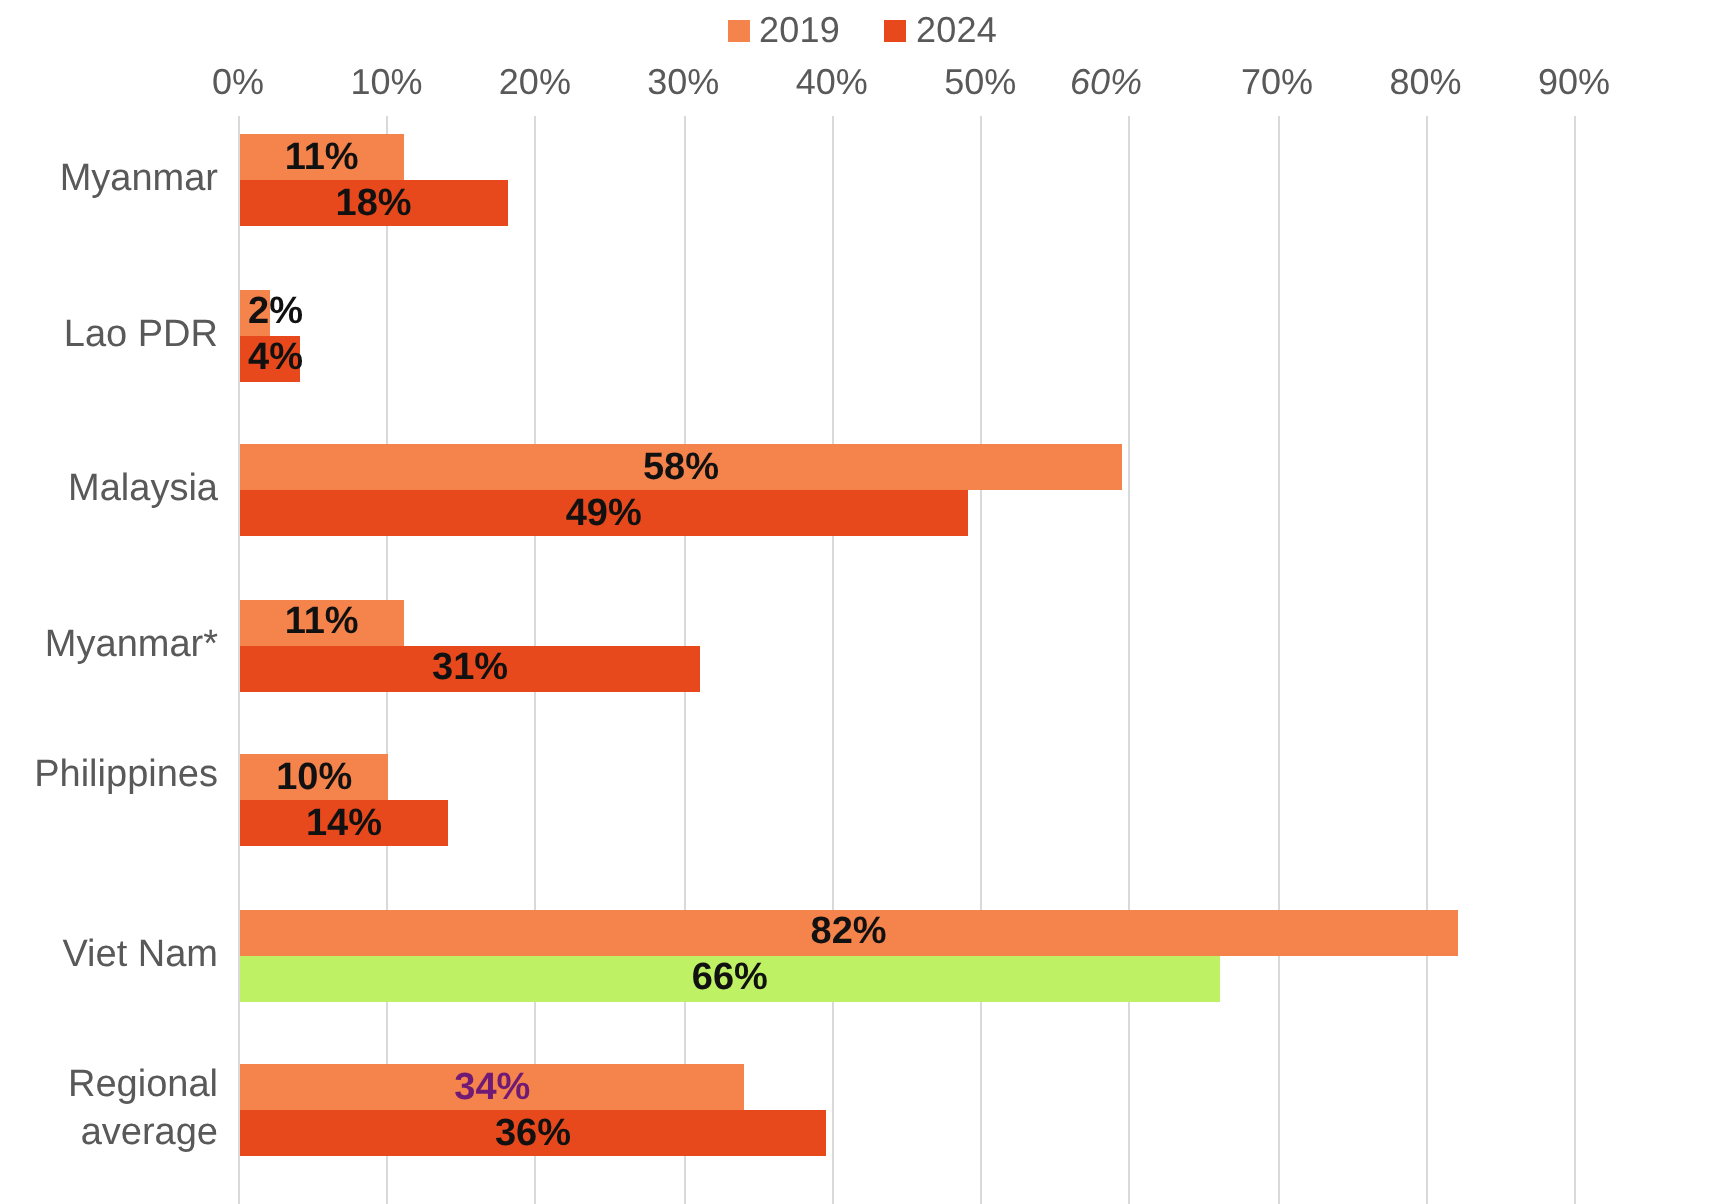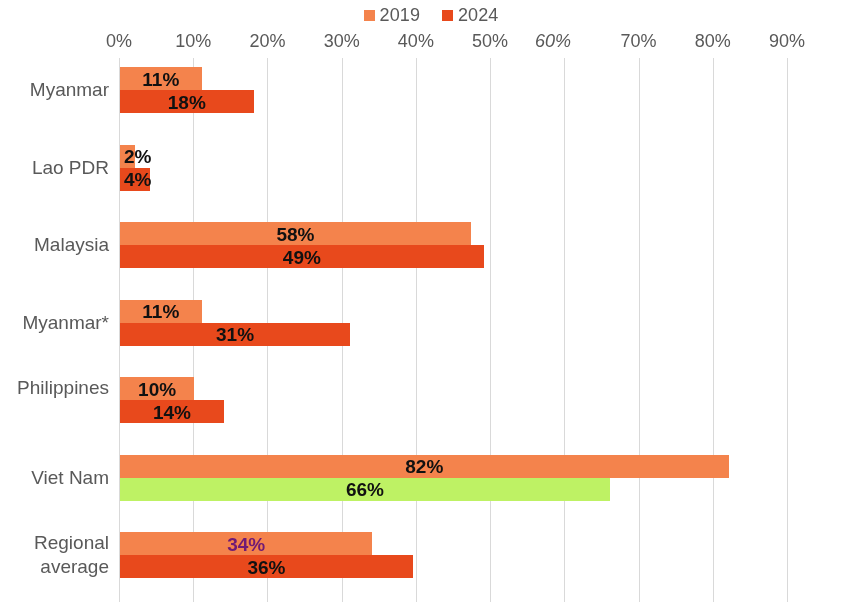--- a/index.html
+++ b/index.html
@@ -186,21 +186,21 @@
       </div>
       <div class="bar" style="left: 1px; top: 32px; width: 133.6px; background: rgb(232, 73, 28);">
         <span class="bar-label inside" style="color: rgb(17, 17, 17);">18%</span>
       </div>
       <div class="bar" style="left: 1px; top: 86.5px; width: 14.8444px; background: rgb(244, 131, 76);">
         <span class="bar-label edge" style="color: rgb(17, 17, 17);">2%</span>
       </div>
       <div class="bar" style="left: 1px; top: 109.5px; width: 29.6889px; background: rgb(232, 73, 28);">
         <span class="bar-label edge" style="color: rgb(17, 17, 17);">4%</span>
       </div>
-      <div class="bar" style="left: 1px; top: 164px; width: 351px; background: rgb(244, 131, 76);">
+      <div class="bar" style="left: 1px; top: 164px; width: 441px; background: rgb(244, 131, 76);">
         <span class="bar-label inside" style="color: rgb(17, 17, 17);">58%</span>
       </div>
       <div class="bar" style="left: 1px; top: 187px; width: 363.689px; background: rgb(232, 73, 28);">
         <span class="bar-label inside" style="color: rgb(17, 17, 17);">49%</span>
       </div>
       <div class="bar" style="left: 1px; top: 241.5px; width: 81.6444px; background: rgb(244, 131, 76);">
         <span class="bar-label inside" style="color: rgb(17, 17, 17);">11%</span>
       </div>
       <div class="bar" style="left: 1px; top: 264.5px; width: 230.089px; background: rgb(232, 73, 28);">
         <span class="bar-label inside" style="color: rgb(17, 17, 17);">31%</span>

